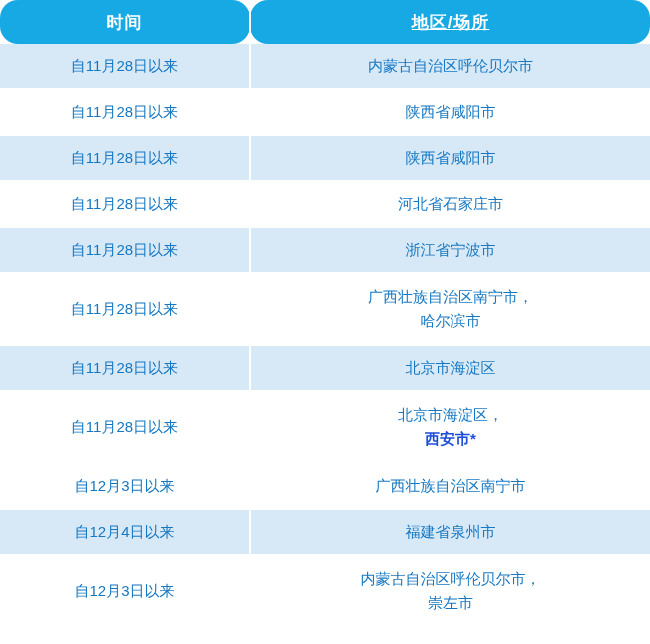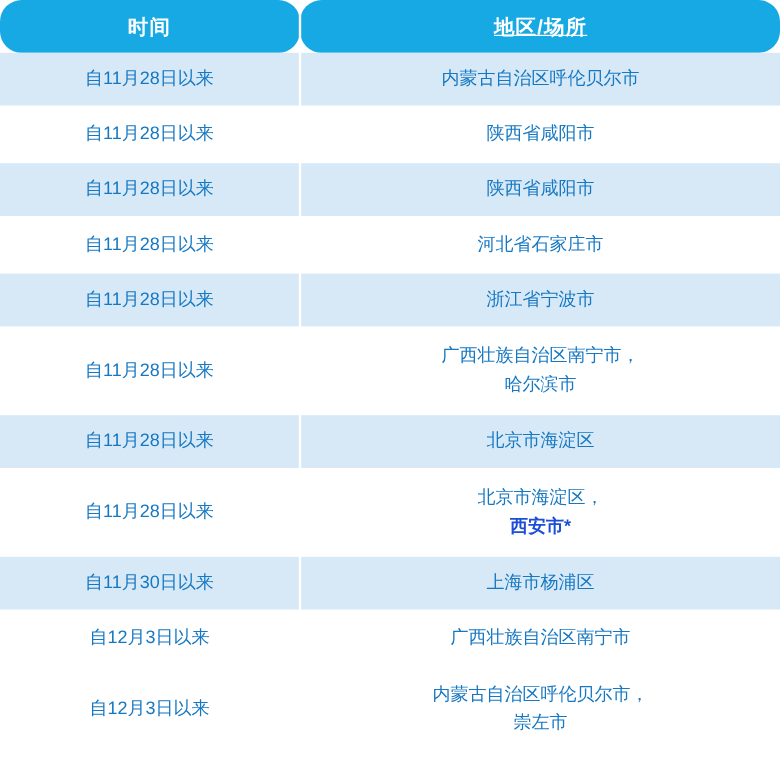--- a/index.html
+++ b/index.html
@@ -121,30 +121,30 @@
             <span class="place-line">北京市海淀区</span>
           </td>
         </tr>
         <tr class="row-plain h-double">
           <td>自11月28日以来</td>
           <td>
             <span class="place-line">北京市海淀区，</span>
             <span class="place-line highlight">西安市*</span>
           </td>
         </tr>
-        <tr class="row-alt h-single">
-          <td>自11月30日以来</td>
-          <td>
-            <span class="place-line">上海市杨浦区</span>
-          </td>
-        </tr>
         <tr class="row-plain h-single">
           <td>自12月3日以来</td>
           <td>
             <span class="place-line">广西壮族自治区南宁市</span>
+          </td>
+        </tr>
+        <tr class="row-alt h-single">
+          <td>自12月4日以来</td>
+          <td>
+            <span class="place-line">福建省泉州市</span>
           </td>
         </tr>
         <tr class="row-plain h-double">
           <td>自12月3日以来</td>
           <td>
             <span class="place-line">内蒙古自治区呼伦贝尔市，</span>
             <span class="place-line">崇左市</span>
           </td>
         </tr>
       </tbody>

